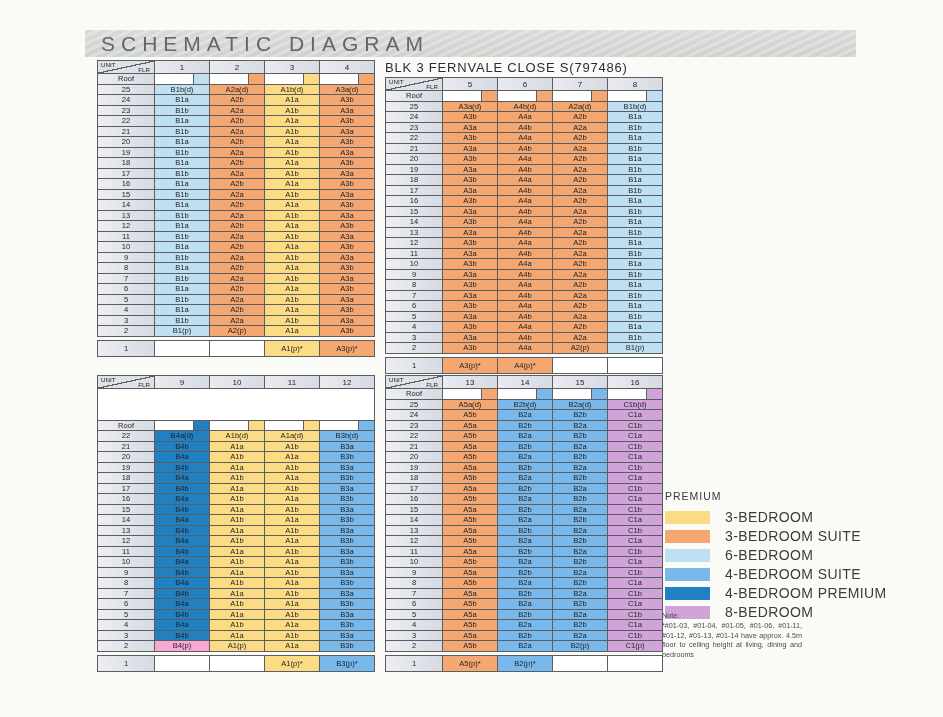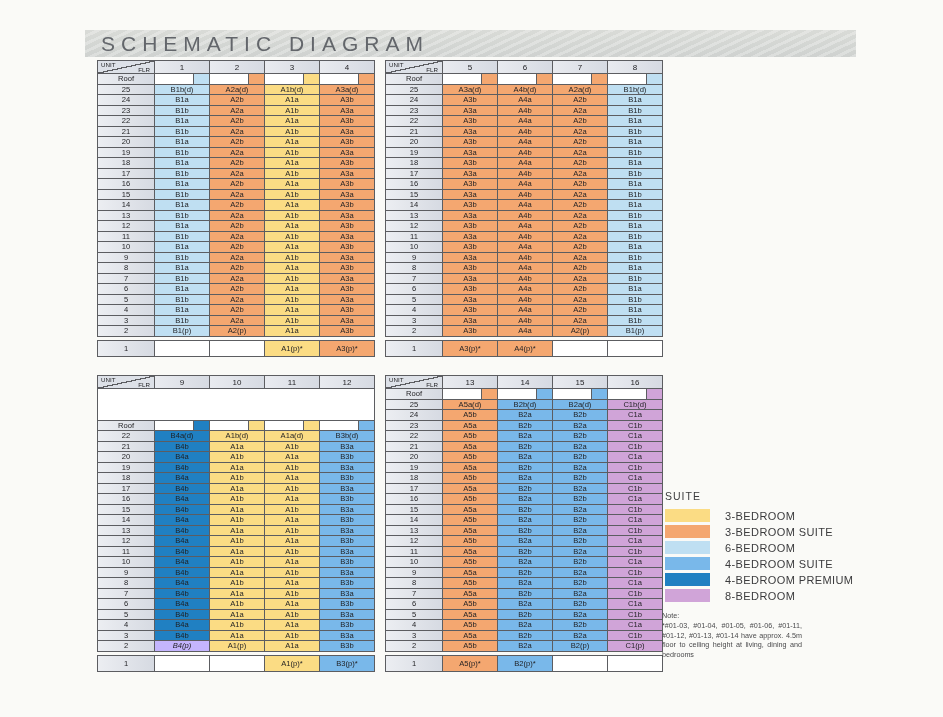--- a/index.html
+++ b/index.html
@@ -49,21 +49,21 @@
     background-color:#dde1e8;
   }
   .corner .u{position:absolute;top:0px;left:3px;font-size:6.2px;}
   .corner .f{position:absolute;bottom:0px;right:4px;font-size:6.2px;}
   .rooftab{position:absolute;top:0;right:0;width:30%;height:100%;border-left:1px solid #5c5d61;box-sizing:border-box;}
   
   .legend{position:absolute;left:665px;top:490px;}
   .legend-title{font-size:10.5px;color:#3b3b3d;letter-spacing:1px;margin-bottom:7px;}
   .legend-row{display:flex;align-items:center;margin-bottom:3px;}
   .swatch{width:45px;height:13px;margin-right:15px;}
-  .legend-label{font-size:11px;color:#3b3b3d;letter-spacing:0.4px;white-space:nowrap;}
+  .legend-label{font-size:14px;color:#3b3b3d;letter-spacing:0.4px;white-space:nowrap;}
   
   .note{position:absolute;left:662px;top:611px;width:140px;color:#4a4a4c;}
   .note-title{font-size:7.2px;margin:0 0 1px 0;}
   .note p{font-size:7.2px;line-height:1.32;margin:0 0 5px 0;text-align:justify;}
 </style>
 </head>
 <body>
 
 <div class="title-bar">SCHEMATIC DIAGRAM</div>
 
@@ -212,20 +212,21 @@
       <div class="cell" style="background: rgb(244, 167, 112);">A3b</div>
       <div class="gap"></div>
       <div class="cell lab bl f1 bt">1</div>
       <div class="cell f1 bt" style="background: rgb(255, 255, 255);"></div>
       <div class="cell f1 bt" style="background: rgb(255, 255, 255);"></div>
       <div class="cell f1 bt" style="background: rgb(251, 220, 132);">A1(p)*</div>
       <div class="cell f1 bt" style="background: rgb(244, 167, 112);">A3(p)*</div>
     </div>
 </div>
 <div class="block" id="blk3">
+  <div class="block-title">BLK 3 FERNVALE CLOSE S(797486)</div>
   <div class="tbl">
       <div class="cell hdr corner bl bt">
         <span class="u">UNIT</span>
         <span class="f">FLR</span>
       </div>
       <div class="cell hdr bt">5</div>
       <div class="cell hdr bt">6</div>
       <div class="cell hdr bt">7</div>
       <div class="cell hdr bt">8</div>
       <div class="cell lab bl">Roof</div>
@@ -487,21 +488,21 @@
       <div class="cell" style="background: rgb(32, 128, 194);">B4a</div>
       <div class="cell" style="background: rgb(251, 220, 132);">A1b</div>
       <div class="cell" style="background: rgb(251, 220, 132);">A1a</div>
       <div class="cell" style="background: rgb(121, 184, 234);">B3b</div>
       <div class="cell lab bl">3</div>
       <div class="cell" style="background: rgb(32, 128, 194);">B4b</div>
       <div class="cell" style="background: rgb(251, 220, 132);">A1a</div>
       <div class="cell" style="background: rgb(251, 220, 132);">A1b</div>
       <div class="cell" style="background: rgb(121, 184, 234);">B3a</div>
       <div class="cell lab bl">2</div>
-      <div class="cell" style="background: #c4b5fd; font-style: italic;">B4(p)</div>
+      <div class="cell" style="background: #f9a8d4;">B4(p)</div>
       <div class="cell" style="background: rgb(251, 220, 132);">A1(p)</div>
       <div class="cell" style="background: rgb(251, 220, 132);">A1a</div>
       <div class="cell" style="background: rgb(121, 184, 234);">B3b</div>
       <div class="gap"></div>
       <div class="cell lab bl f1 bt">1</div>
       <div class="cell f1 bt" style="background: rgb(255, 255, 255);"></div>
       <div class="cell f1 bt" style="background: rgb(255, 255, 255);"></div>
       <div class="cell f1 bt" style="background: rgb(251, 220, 132);">A1(p)*</div>
       <div class="cell f1 bt" style="background: rgb(121, 184, 234);">B3(p)*</div>
     </div>
@@ -652,21 +653,21 @@
       <div class="gap"></div>
       <div class="cell lab bl f1 bt">1</div>
       <div class="cell f1 bt" style="background: rgb(244, 167, 112);">A5(p)*</div>
       <div class="cell f1 bt" style="background: rgb(121, 184, 234);">B2(p)*</div>
       <div class="cell f1 bt" style="background: rgb(255, 255, 255);"></div>
       <div class="cell f1 bt" style="background: rgb(255, 255, 255);"></div>
     </div>
 </div>
 
 <div class="legend">
-  <div class="legend-title">SUITE</div>
+  <div class="legend-title">PREMIUM</div>
   <div id="legend-items">
       <div class="legend-row">
         <div class="swatch" style="background: rgb(251, 220, 132);"></div>
         <div class="legend-label">3-BEDROOM</div>
       </div>
       <div class="legend-row">
         <div class="swatch" style="background: rgb(244, 167, 112);"></div>
         <div class="legend-label">3-BEDROOM SUITE</div>
       </div>
       <div class="legend-row">

